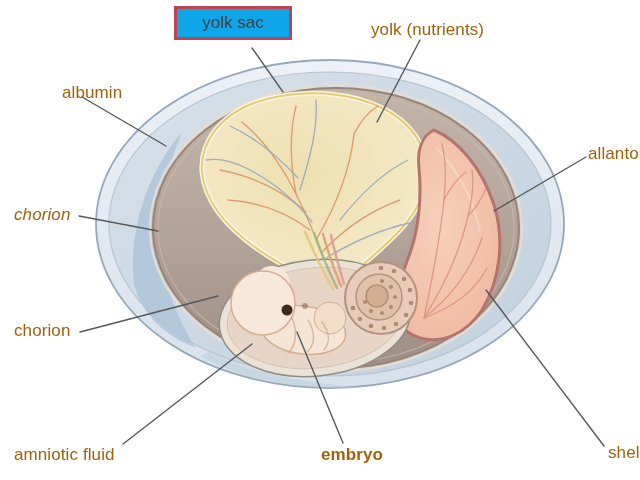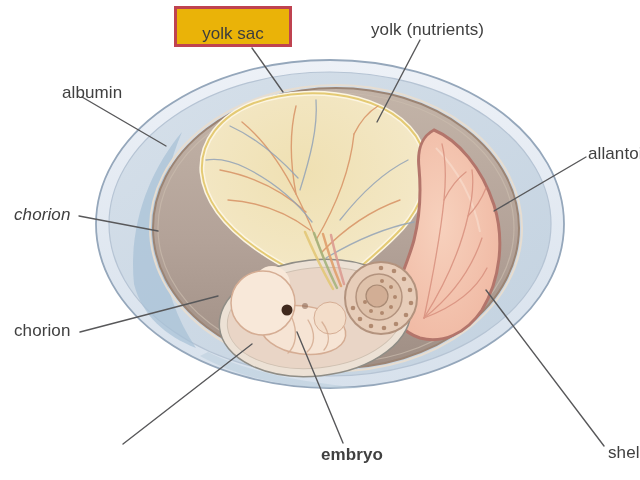--- a/index.html
+++ b/index.html
@@ -2,35 +2,35 @@
 <html><head>
 <meta charset="utf-8">
 <style>
   html,body{margin:0;padding:0;background:#fff;}
   .stage{
     position:relative;width:640px;height:480px;overflow:hidden;background:#fff;
     font-family:"Liberation Sans",sans-serif;
   }
   .stage svg{position:absolute;left:0;top:0;}
   .label{
-    position:absolute;font-size:17px;color:#404040;white-space:nowrap;
+    position:absolute;font-size:17px;color:#a16207;white-space:nowrap;
     letter-spacing:.1px;line-height:1.1;
   }
   .lbl-yolk-nutrients{left:371px;top:21px;}
   .lbl-albumin{left:14px;top:84px;margin-left:48px;}
   .lbl-chorion{left:14px;top:206px;font-style:italic;}
   .lbl-amnion{left:14px;top:322px;}
   .lbl-amniotic-fluid{left:14px;top:446px;}
   .lbl-embryo{left:321px;top:446px;font-weight:bold;}
   .lbl-allantois{left:588px;top:145px;}
   .lbl-shell{left:608px;top:444px;}
   .highlight-box{
-    position:absolute;left:174px;top:6px;width:118px;height:41px;
-    border:3px solid #bf4350;background:#eab308;
-    display:flex;align-items:flex-end;justify-content:center;box-sizing:border-box;
+    position:absolute;left:174px;top:6px;width:118px;height:34px;
+    border:3px solid #bf4350;background:#0ea5e9;
+    display:flex;align-items:center;justify-content:center;box-sizing:border-box;
   }
   .highlight-box span{font-size:17px;color:#3d3d3d;white-space:nowrap;}
 </style>
 </head>
 <body>
 
 <div class="stage">
 
   <svg width="640" height="480" viewBox="0 0 640 480">
     <defs>
@@ -184,17 +184,18 @@
   </svg>
 
   <div class="highlight-box">
     <span>yolk sac</span>
   </div>
 
   <div class="label lbl-yolk-nutrients">yolk (nutrients)</div>
   <div class="label lbl-albumin">albumin</div>
   <div class="label lbl-chorion">chorion</div>
   <div class="label lbl-amnion">chorion</div>
+  <div class="label lbl-amniotic-fluid">amniotic fluid</div>
   <div class="label lbl-embryo">embryo</div>
   <div class="label lbl-allantois">allantois</div>
   <div class="label lbl-shell">shell</div>
 
 </div>
 
 </body></html>

